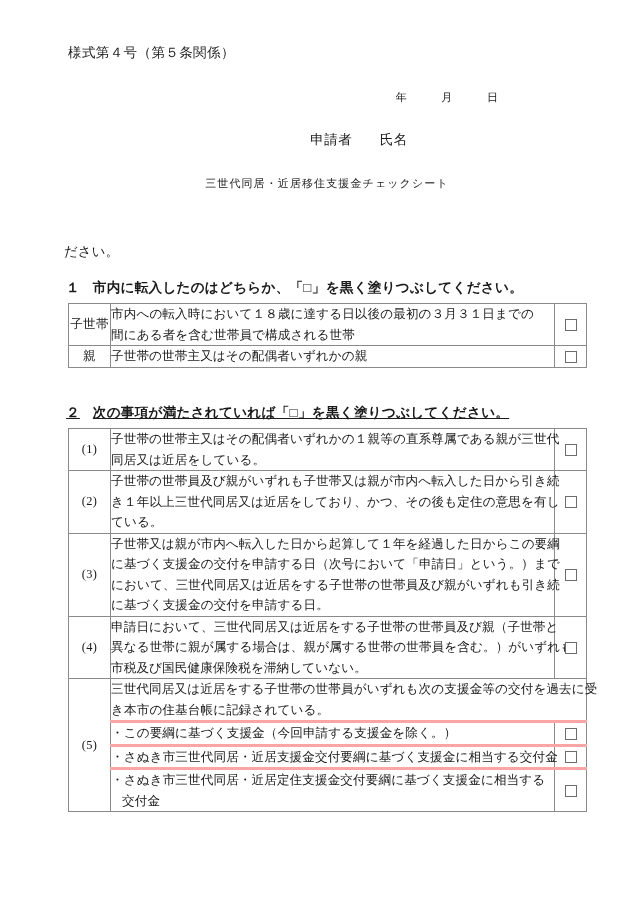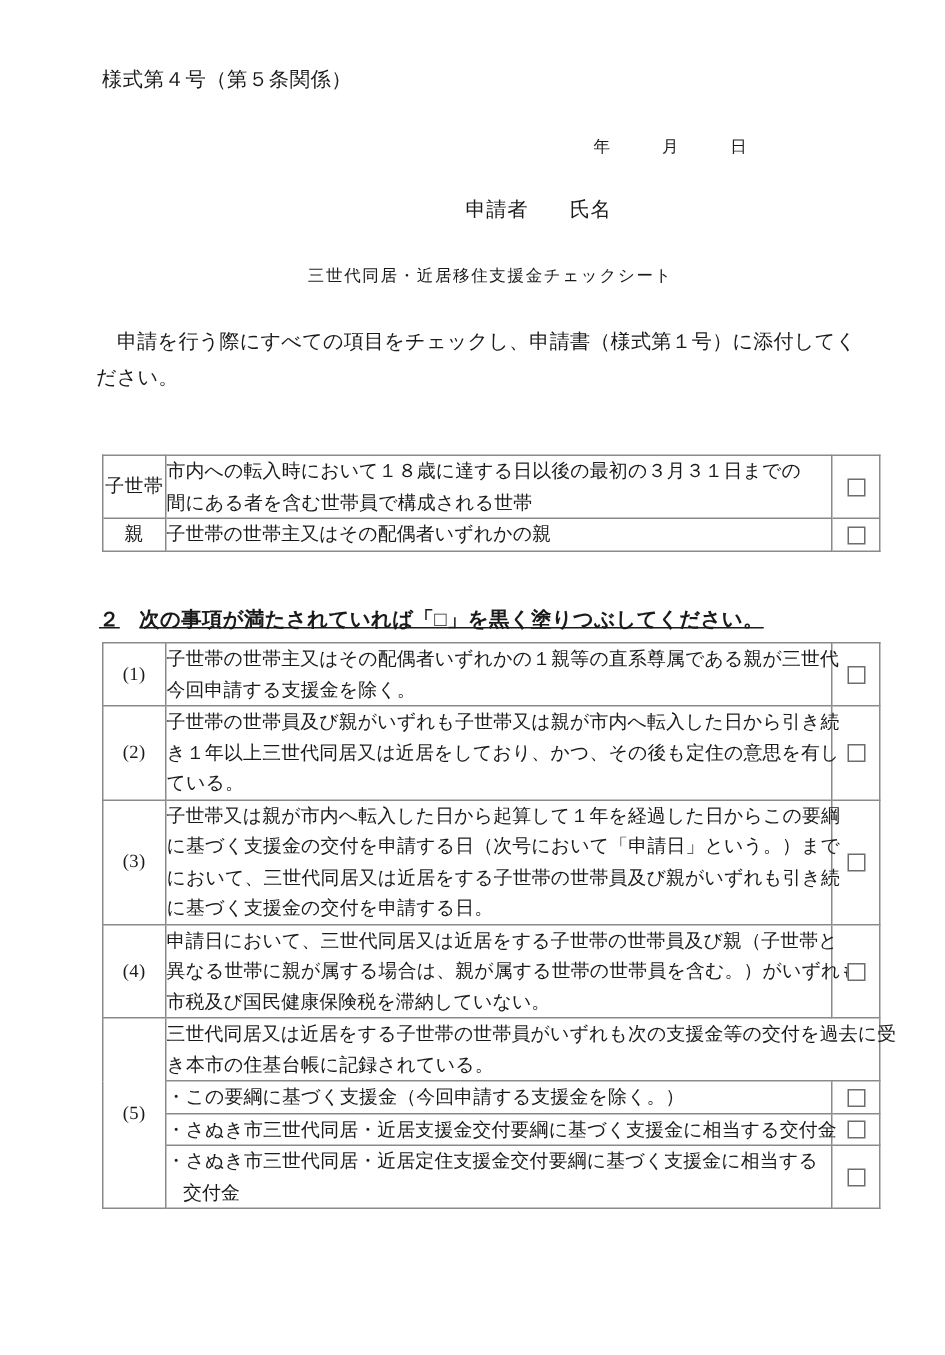--- a/index.html
+++ b/index.html
@@ -136,40 +136,43 @@
     height: 10px;
     border: 1.3px solid #6d6d6d;
     background: #fff;
     vertical-align: middle;
   }
 
   
   #table1 tr.dash-below td { border-bottom: 1.6px dashed #666; }
 
   
-  #table2 td.sub { border-top: 1px solid #fca5a5; }
+  #table2 td.sub { border-top: 3px solid #fca5a5; }
 </style>
 </head>
 <body>
 
 <div class="page">
 
   <div class="form-no">様式第４号（第５条関係）</div>
 
   <div class="date-line">年　　　月　　　日</div>
 
   <div class="applicant-line">申請者　　氏名</div>
 
   <div class="doc-title">三世代同居・近居移住支援金チェックシート</div>
 
   <div class="intro">
-    <span class="indent">申請を行う際にすべての項目をチェックし、申請書（様式第１号）に添付してく</span><br>
+    <br>
     <span>ださい。</span>
   </div>
 
+  <div class="sec-head" id="sec1-head">
+    <span class="num">１</span><span>市内に転入したのはどちらか、「□」を黒く塗りつぶしてください。</span>
+  </div>
 
   <table class="sheet" id="table1">
     <tbody>
         <tr class="dash-below">
       <td class="c-label">子世帯</td>
       <td class="c-text">
         <span class="ln">市内への転入時において１８歳に達する日以後の最初の３月３１日までの</span>
         <span class="ln">間にある者を含む世帯員で構成される世帯</span>
       </td>
       <td class="c-check">
@@ -192,21 +195,21 @@
     <span class="num">２</span><span>次の事項が満たされていれば「□」を黒く塗りつぶしてください。</span>
   </div>
 
   <table class="sheet" id="table2">
 
     <tbody>
         <tr>
       <td class="c-label">(1)</td>
       <td class="c-text">
         <span class="ln">子世帯の世帯主又はその配偶者いずれかの１親等の直系尊属である親が三世代</span>
-        <span class="ln">今回申請する支援金を除く。</span>
+        <span class="ln">同居又は近居をしている。</span>
       </td>
       <td class="c-check">
         <span class="checkbox"></span>
       </td>
     </tr>
 
     <tr>
       <td class="c-label">(2)</td>
       <td class="c-text">
         <span class="ln">子世帯の世帯員及び親がいずれも子世帯又は親が市内へ転入した日から引き続</span>

